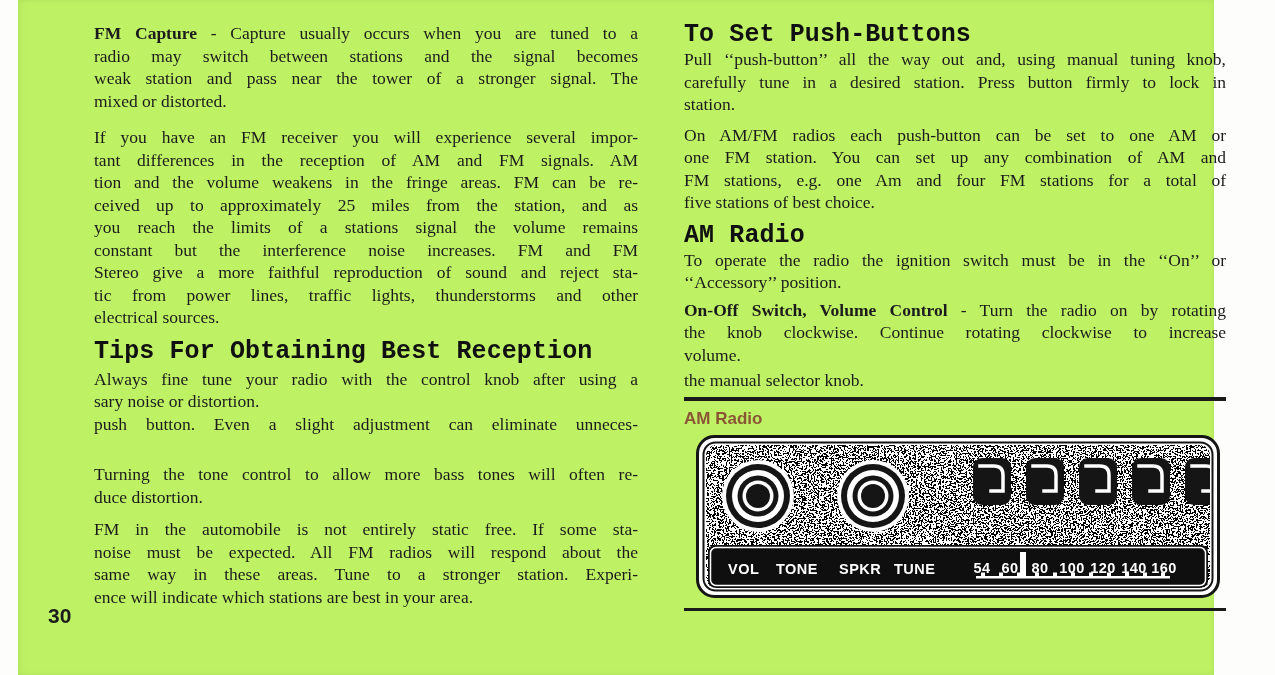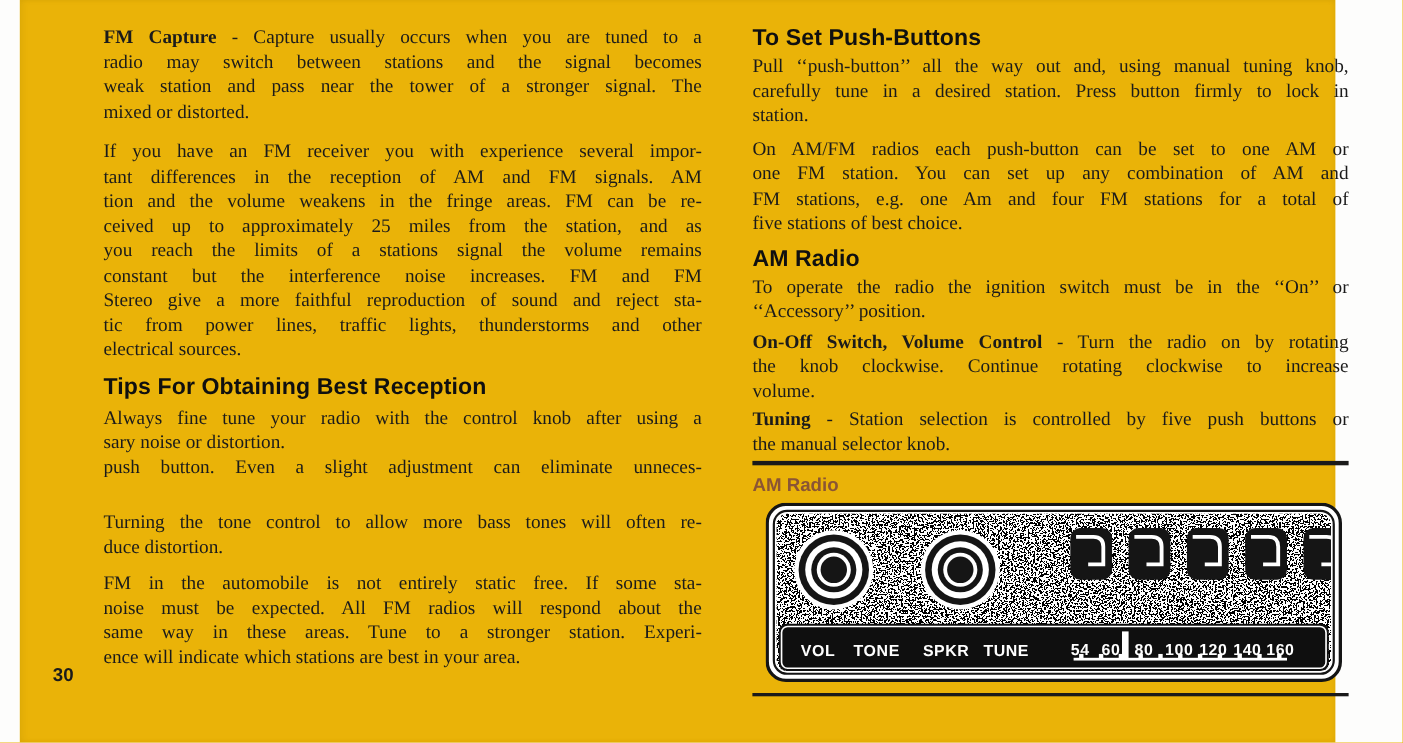--- a/index.html
+++ b/index.html
@@ -4,43 +4,43 @@
 <style>
   * { box-sizing: border-box; }
   html,body { margin:0; padding:0; }
   body {
     width:1275px; height:675px; position:relative; overflow:hidden;
     background:#fdfdfc;
     font-family:"Liberation Serif", serif;
   }
   .page {
     position:absolute; left:18px; top:0; width:1196px; height:675px;
-    background:#eab308;
+    background:#bef264;
     box-shadow: inset 3px 0 6px rgba(0,0,0,0.05), inset -2px 0 5px rgba(0,0,0,0.04);
   }
   .col { position:absolute; color:#1b1b1b; font-size:17.5px; line-height:22.5px; }
   .col-left  { left:76px;  top:22px; width:544px; }
   .col-right { left:666px; top:22px; width:542px; }
   .ln { text-align:justify; text-align-last:justify; }
   .ln.last { text-align-last:left; }
   .lead { font-weight:bold; }
   .heading {
-    font-family:Liberation Sans, sans-serif; font-weight:bold;
-    font-size:21px; line-height:26px; color:#101010; letter-spacing:0.1px;
+    font-family:Liberation Mono, monospace; font-weight:bold;
+    font-size:25px; line-height:26px; color:#101010; letter-spacing:0.1px;
   }
   .rule  { height:4px; background:#1a1a1a; }
   .rule2 { height:3px; background:#1a1a1a; }
   .caption {
     font-family:"Liberation Sans", sans-serif; font-weight:bold;
     font-size:17px; line-height:22px; color:#8a5535;
   }
   .pagenum {
     position:absolute; left:30px; top:604px;
     font-family:"Liberation Sans", sans-serif; font-weight:bold;
-    font-size:17px; color:#1b1b1b;
+    font-size:21px; color:#1b1b1b;
   }
   .radio { display:block; margin-left:12px; }
   .dial-text {
     font-family:"Liberation Sans", sans-serif; font-weight:bold;
     font-size:14.5px; fill:#ffffff; letter-spacing:0.5px;
   }
 </style>
 </head>
 <body>
 
@@ -49,21 +49,21 @@
   <div class="col col-left">
 
     <div>
       <div class="ln"><span class="lead">FM Capture</span><span> - Capture usually occurs when you are tuned to a</span></div>
       <div class="ln">radio may switch between stations and the signal becomes</div>
       <div class="ln">weak station and pass near the tower of a stronger signal. The</div>
       <div class="ln last">mixed or distorted.</div>
     </div>
 
     <div style="margin-top:14px">
-      <div class="ln">If you have an FM receiver you with experience several impor-</div>
+      <div class="ln">If you have an FM receiver you will experience several impor-</div>
       <div class="ln">tant differences in the reception of AM and FM signals. AM</div>
       <div class="ln">tion and the volume weakens in the fringe areas. FM can be re-</div>
       <div class="ln">ceived up to approximately 25 miles from the station, and as</div>
       <div class="ln">you reach the limits of a stations signal the volume remains</div>
       <div class="ln">constant but the interference noise increases. FM and FM</div>
       <div class="ln">Stereo give a more faithful reproduction of sound and reject sta-</div>
       <div class="ln">tic from power lines, traffic lights, thunderstorms and other</div>
       <div class="ln last">electrical sources.</div>
     </div>
 
@@ -113,21 +113,20 @@
       <div class="ln last">‘‘Accessory’’ position.</div>
     </div>
 
     <div style="margin-top:5px">
       <div class="ln"><span class="lead">On-Off Switch, Volume Control</span><span> - Turn the radio on by rotating</span></div>
       <div class="ln">the knob clockwise. Continue rotating clockwise to increase</div>
       <div class="ln last">volume.</div>
     </div>
 
     <div style="margin-top:3px">
-      <div class="ln"><span class="lead">Tuning</span><span> - Station selection is controlled by five push buttons or</span></div>
       <div class="ln last">the manual selector knob.</div>
     </div>
 
     <div class="rule" style="margin-top:5px"></div>
 
     <div class="caption" style="margin-top:7px">AM Radio</div>
 
     <svg class="radio" style="margin-top:5px" viewBox="0 0 524 163" width="524" height="163">
       <defs>
         <filter id="stipple" x="0" y="0" width="100%" height="100%">

